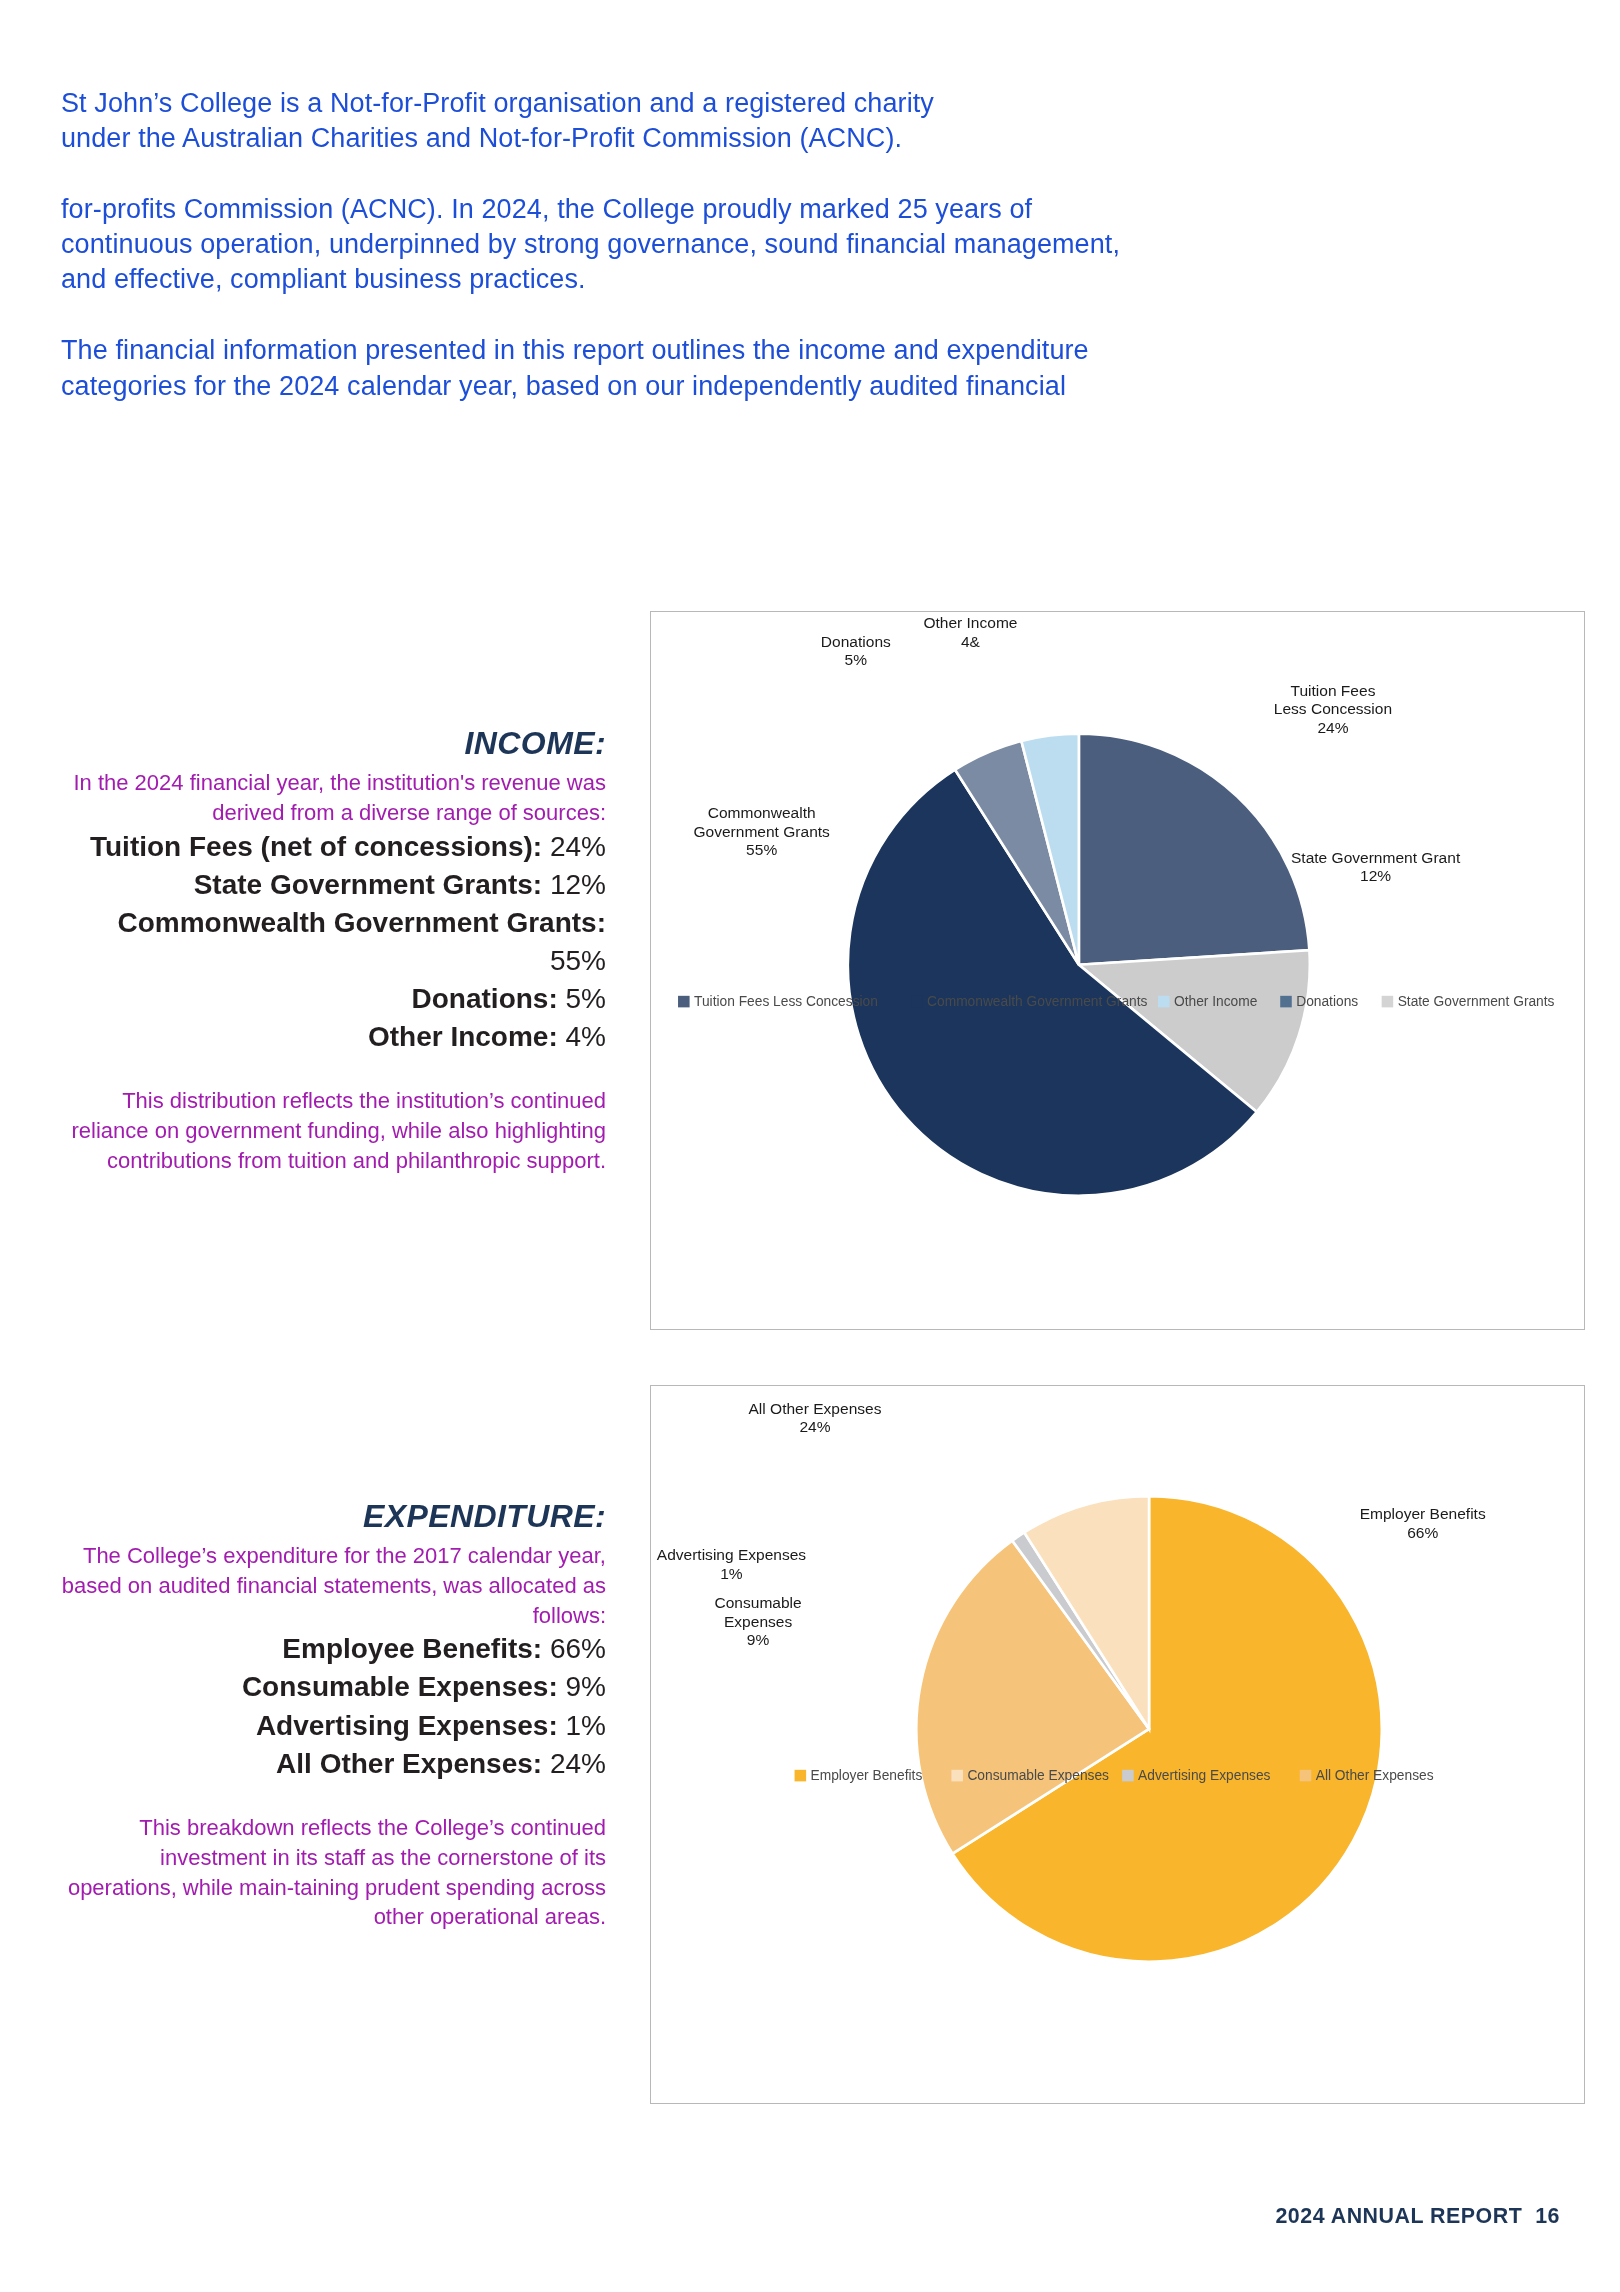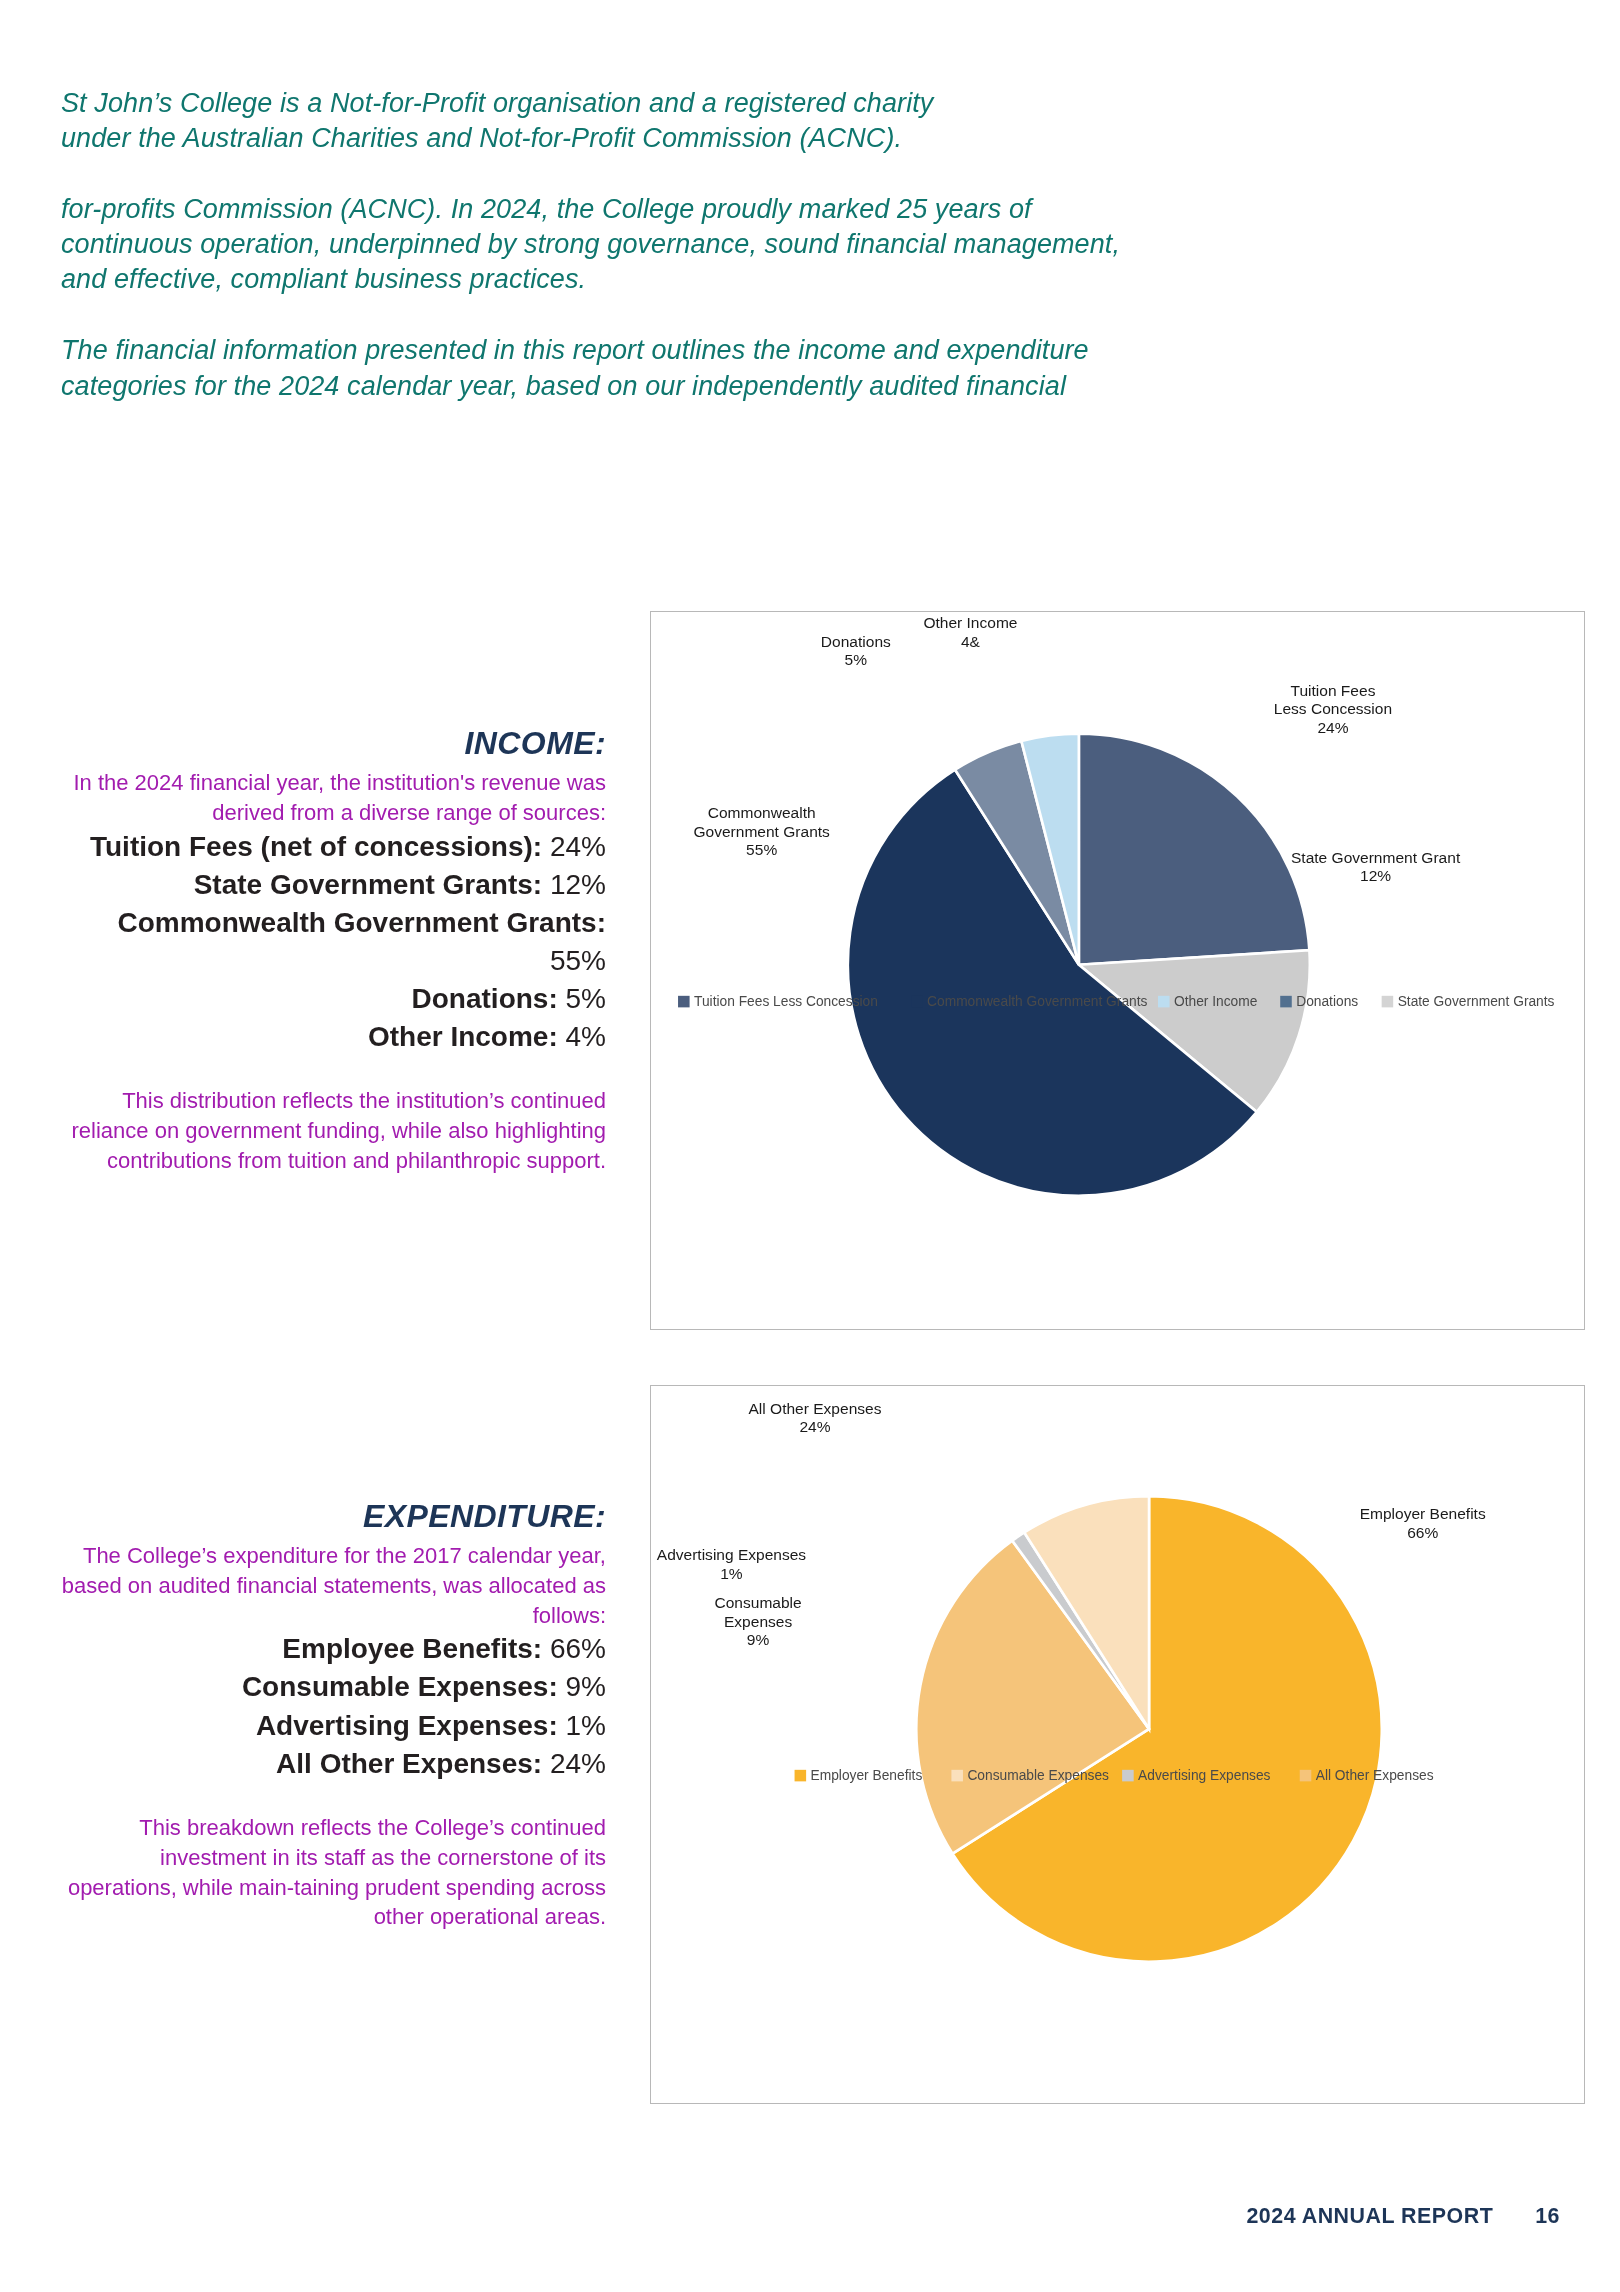--- a/index.html
+++ b/index.html
@@ -18,24 +18,23 @@
 
   
   #intro {
     position: absolute;
     left: 61px;
     top: 86px;
     width: 1515px;
   }
   .intro-para {
     font-family: "Liberation Sans", sans-serif;
-    font-style: italic;
     font-size: 27px;
     line-height: 1.30;
-    color: #0f766e;
+    color: #1d4ed8;
     letter-spacing: 0.1px;
     margin: 0 0 36px 0;
     white-space: pre-line;
   }
   .intro-para:last-child { margin-bottom: 0; }
 
   
   .section {
     position: absolute;
     left: 0;
@@ -114,21 +113,21 @@
     fill: #4a4a4a;
   }
 
   
   #footer {
     position: absolute;
     right: 61px;
     bottom: 64px;
     display: flex;
     align-items: baseline;
-    gap: 42px;
+    gap: 13px;
     font-weight: bold;
     font-size: 21.4px;
     color: #1d3557;
     letter-spacing: 0.5px;
   }
 </style>
 </head>
 <body>
 
 <div id="intro">

